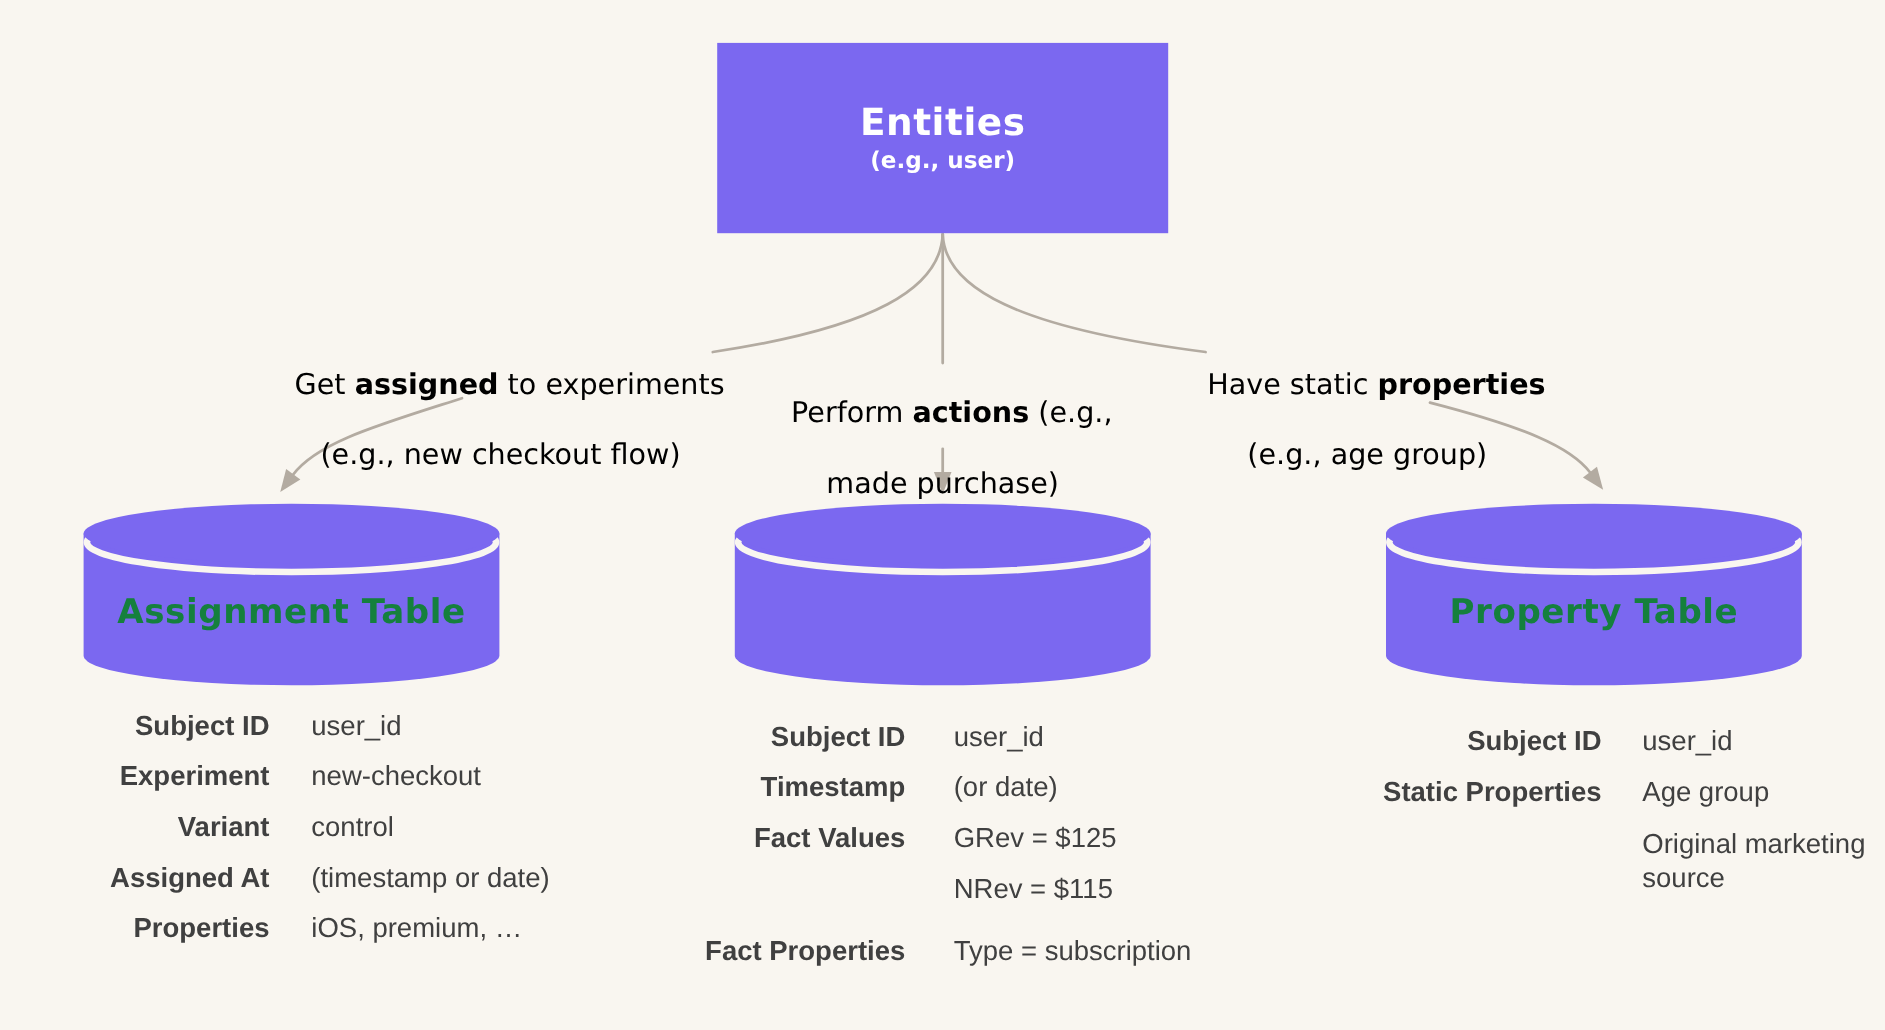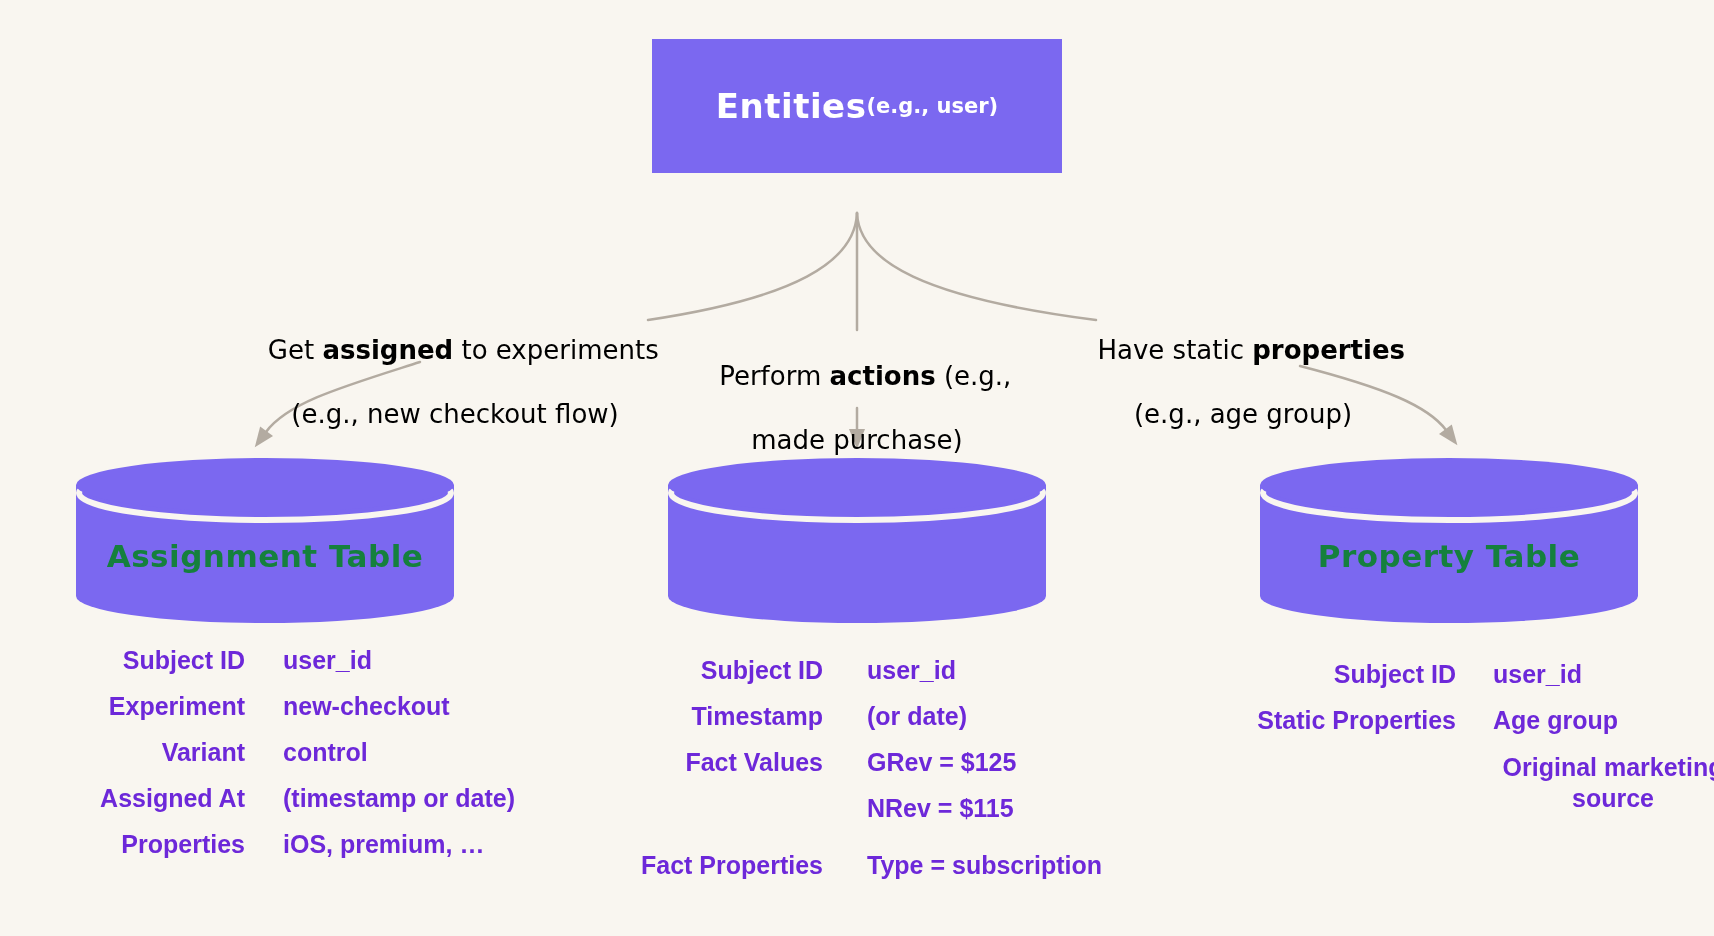--- a/index.html
+++ b/index.html
@@ -6,23 +6,23 @@
   body{
     width:1714px;height:936px;position:relative;overflow:hidden;
     background:#F9F6F0;
     font-family:"DejaVu Sans","Liberation Sans",sans-serif;
     color:#24211E;
   }
   .abs{position:absolute;}
 
   
   .entities-box{
-    left:652px;top:39px;width:410px;height:134px;
+    left:652px;top:39px;width:410px;height:173px;
     background:#7B68F0;
-    display:flex;flex-direction:row;align-items:center;justify-content:center;
+    display:flex;flex-direction:column;align-items:center;justify-content:center;
     color:#fff;text-align:right;
   }
   .entities-title{font-size:34px;font-weight:bold;letter-spacing:.5px;line-height:40px;}
   .entities-sub{font-size:21px;font-weight:bold;line-height:28px;}
 
   
   svg.edges{left:0;top:0;width:1714px;height:936px;pointer-events:none;}
   .edge-path{fill:none;stroke:#B3ABA1;stroke-width:2.5px;stroke-linecap:round;}
 
   
@@ -40,25 +40,25 @@
   .cylinder{width:380px;height:210px;}
   #cyl-assignment{left:75px;top:420px;}
   #cyl-fact{left:667px;top:420px;}
   #cyl-property{left:1259px;top:420px;}
   .cyl-title{
     position:absolute;left:0;top:118px;width:380px;text-align:center;
     color:#15803d;font-size:31px;font-weight:bold;letter-spacing:.5px;
   }
 
   
-  .kv{display:grid;row-gap:0;column-gap:0;font-family:"Liberation Sans",sans-serif;color:#6d28d9;}
+  .kv{display:grid;row-gap:0;column-gap:0;font-family:"Liberation Sans",sans-serif;color:#404040;}
   .kv .row{display:contents;}
   .kv .lbl,.kv .val{min-height:46px;display:flex;align-items:center;font-size:25px;}
   .kv .lbl{justify-content:flex-end;text-align:right;font-weight:bold;}
-  .kv .val{justify-content:flex-start;text-align:center;font-weight:bold;}
+  .kv .val{justify-content:flex-start;text-align:left;}
   #kv-assignment{left:40px;top:637px;grid-template-columns:205px 38px auto;}
   #kv-fact{left:520px;top:647px;grid-template-columns:303px 44px auto;}
   #kv-property{left:1150px;top:651px;grid-template-columns:306px 37px 240px;}
   .kv .sp{min-height:46px;}
   .kv .gap-top{margin-top:11px;}
   .kv .wrap{line-height:31px;align-items:flex-start;padding-top:9px;}
 </style>
 </head>
 <body>
 

